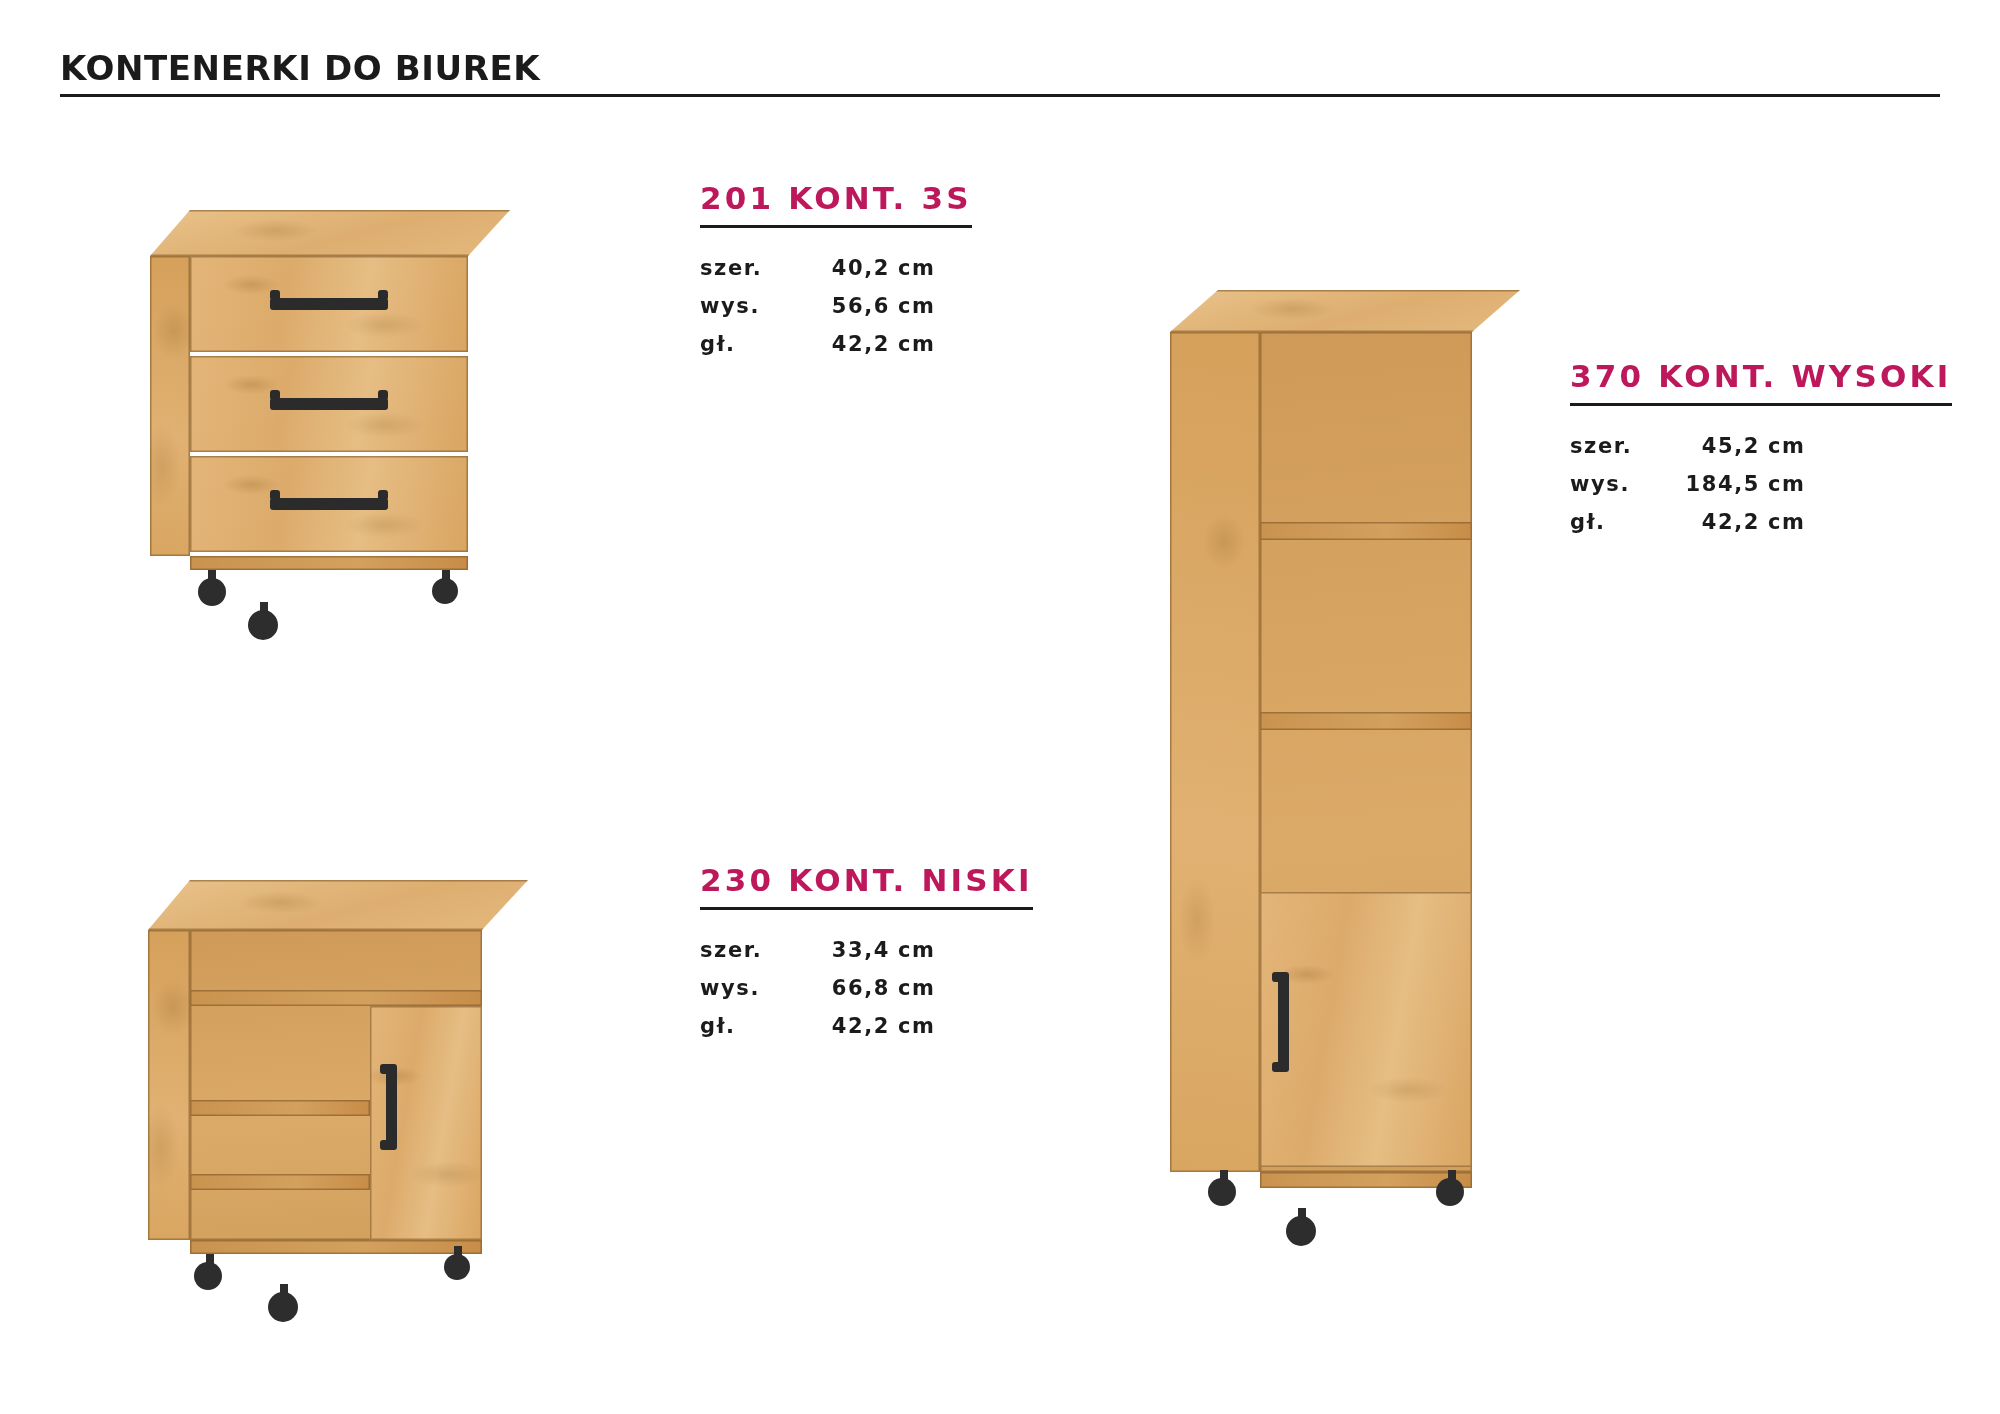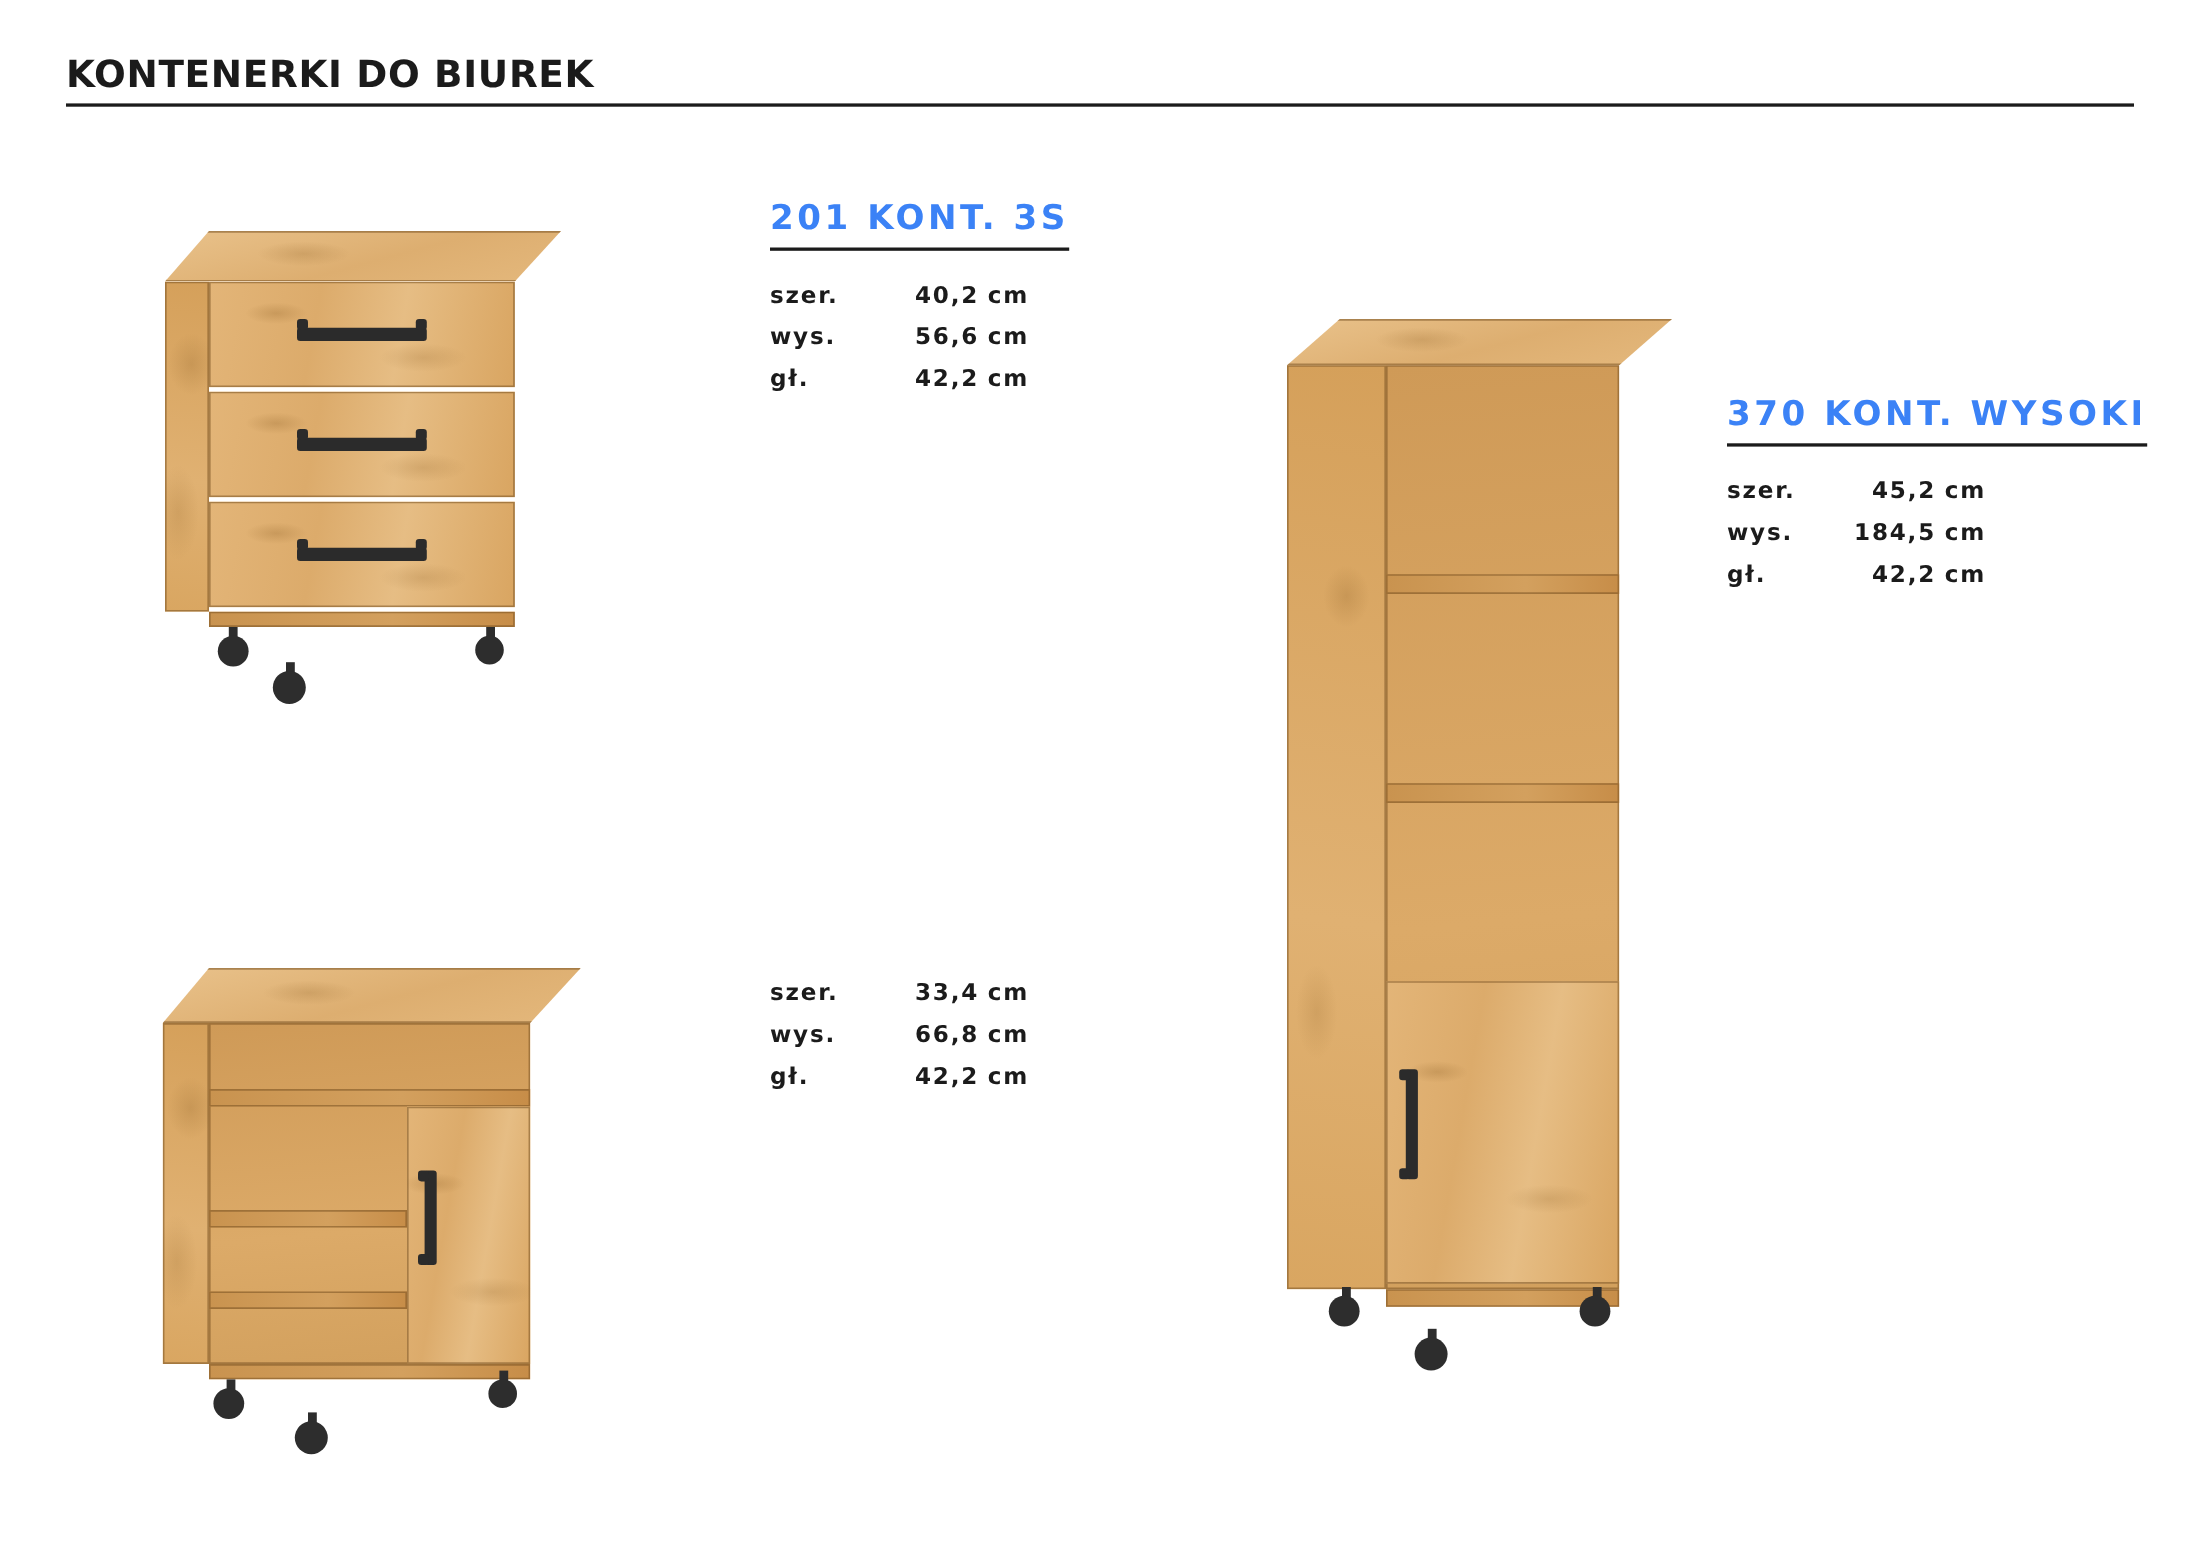--- a/index.html
+++ b/index.html
@@ -39,21 +39,21 @@
     height: 3px;
     background: #1b1b1b;
   }
 
   
   .spec-block { position: absolute; }
   .spec-title {
     font-size: 31px;
     font-weight: bold;
     letter-spacing: 3.2px;
-    color: #3b82f6;
+    color: #be185d;
     white-space: nowrap;
     padding-bottom: 9px;
     display: inline-block;
     border-bottom: 3px solid #1b1b1b;
   }
   .spec-rows {
     margin-top: 28px;
   }
   .spec-row {
     display: flex;
@@ -244,20 +244,21 @@
   <div class="plinth wood-dark edge"></div>
   <div class="caster-stem" style="left:58px; top:374px; width:8px; height:12px;"></div>
   <div class="caster" style="left:46px; top:382px; width:28px; height:28px;"></div>
   <div class="caster-stem" style="left:306px; top:366px; width:8px; height:12px;"></div>
   <div class="caster" style="left:296px; top:374px; width:26px; height:26px;"></div>
   <div class="caster-stem" style="left:132px; top:404px; width:8px; height:12px;"></div>
   <div class="caster" style="left:120px; top:412px; width:30px; height:30px;"></div>
 </div>
 
 <div class="spec-block" style="left:700px; top:862px;">
+  <div class="spec-title">230 KONT. NISKI</div>
   <div class="spec-rows">
     <div class="spec-row">
       <span class="spec-label">szer.</span>
       <span class="spec-value"><span class="num">33,4</span><span class="unit">cm</span></span>
     </div>
     <div class="spec-row">
       <span class="spec-label">wys.</span>
       <span class="spec-value"><span class="num">66,8</span><span class="unit">cm</span></span>
     </div>
     <div class="spec-row">

